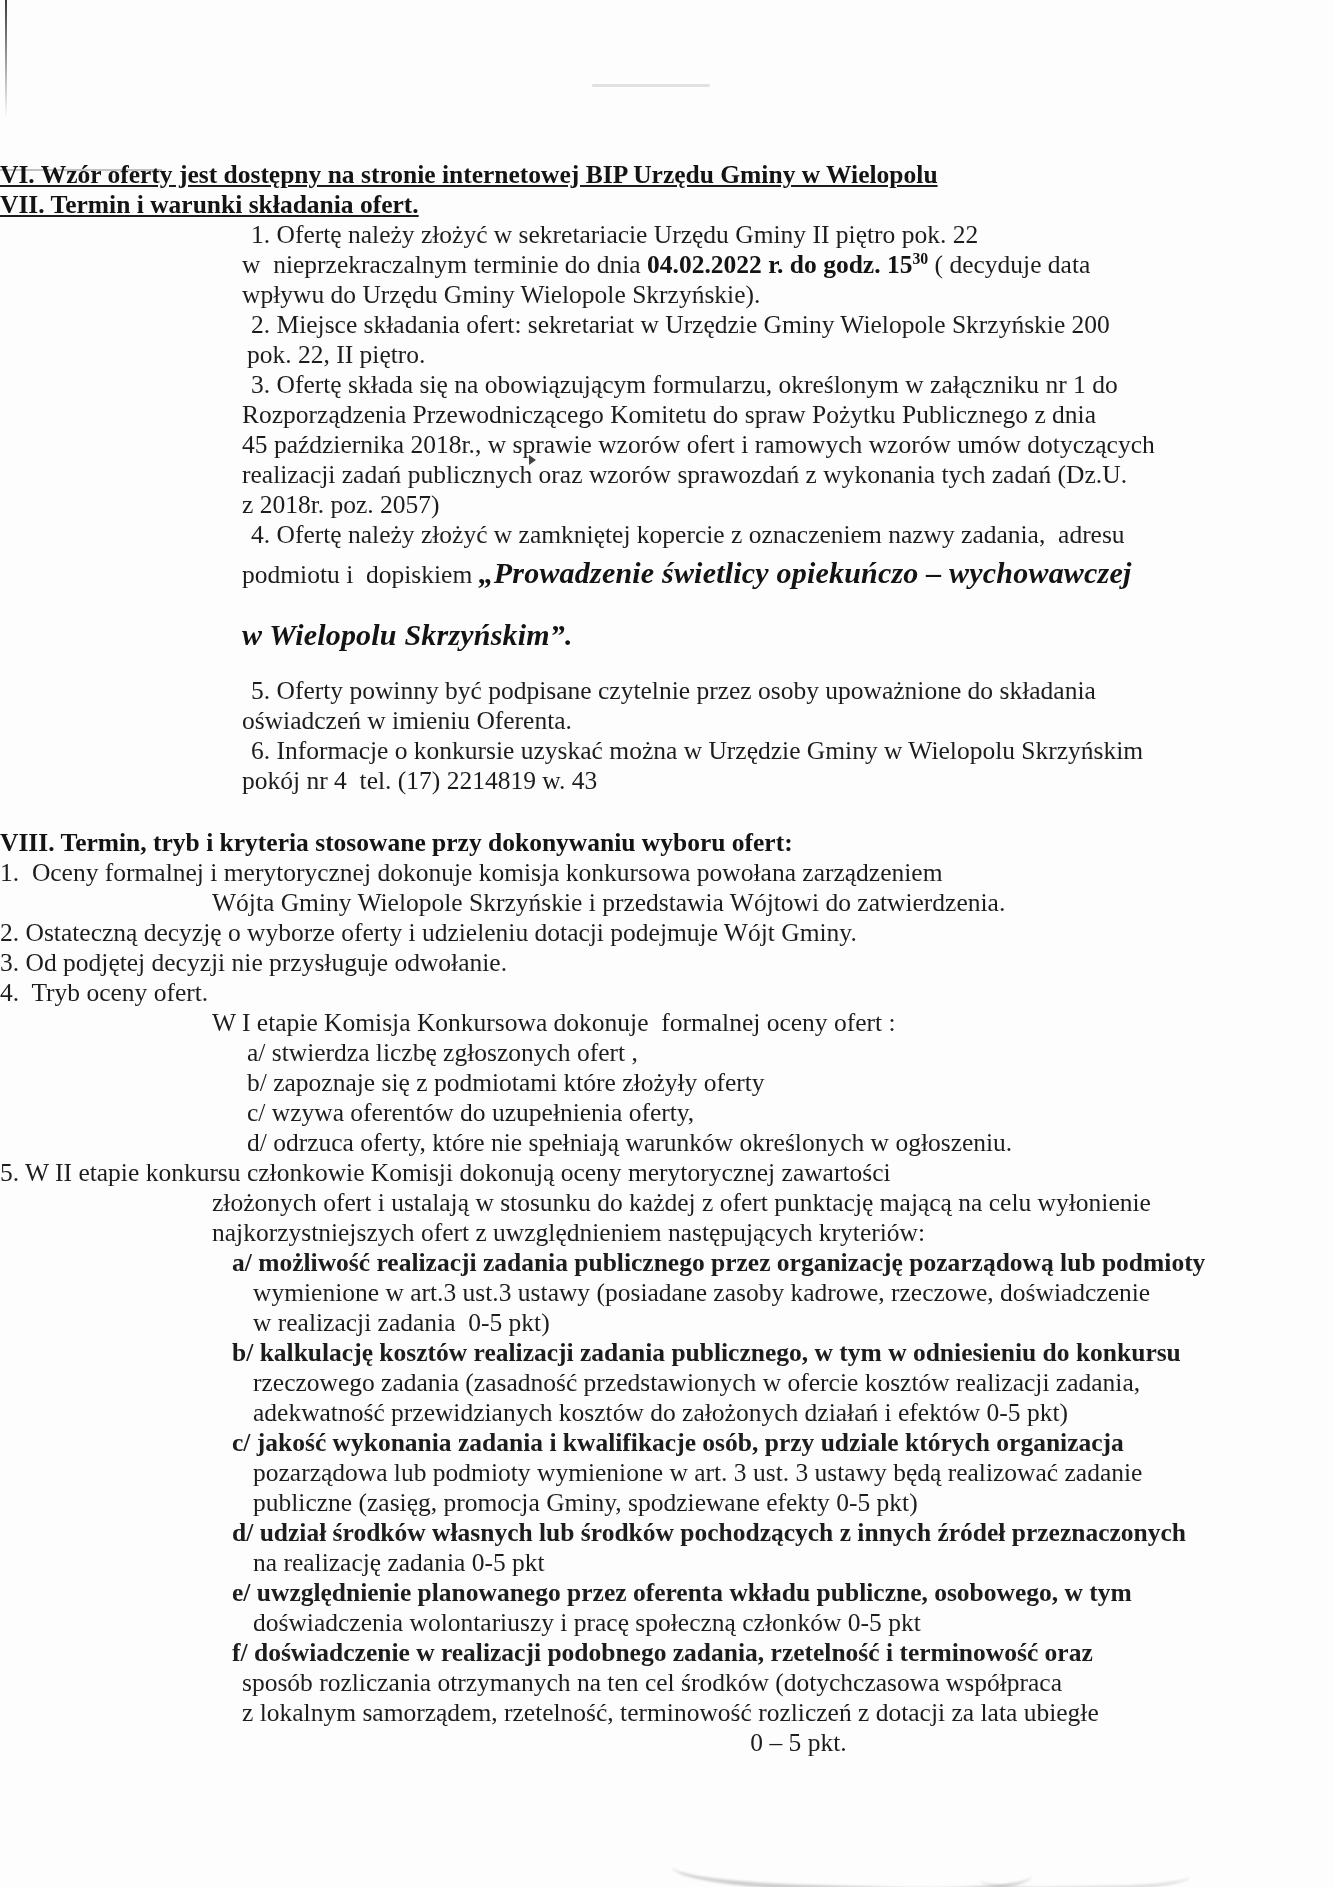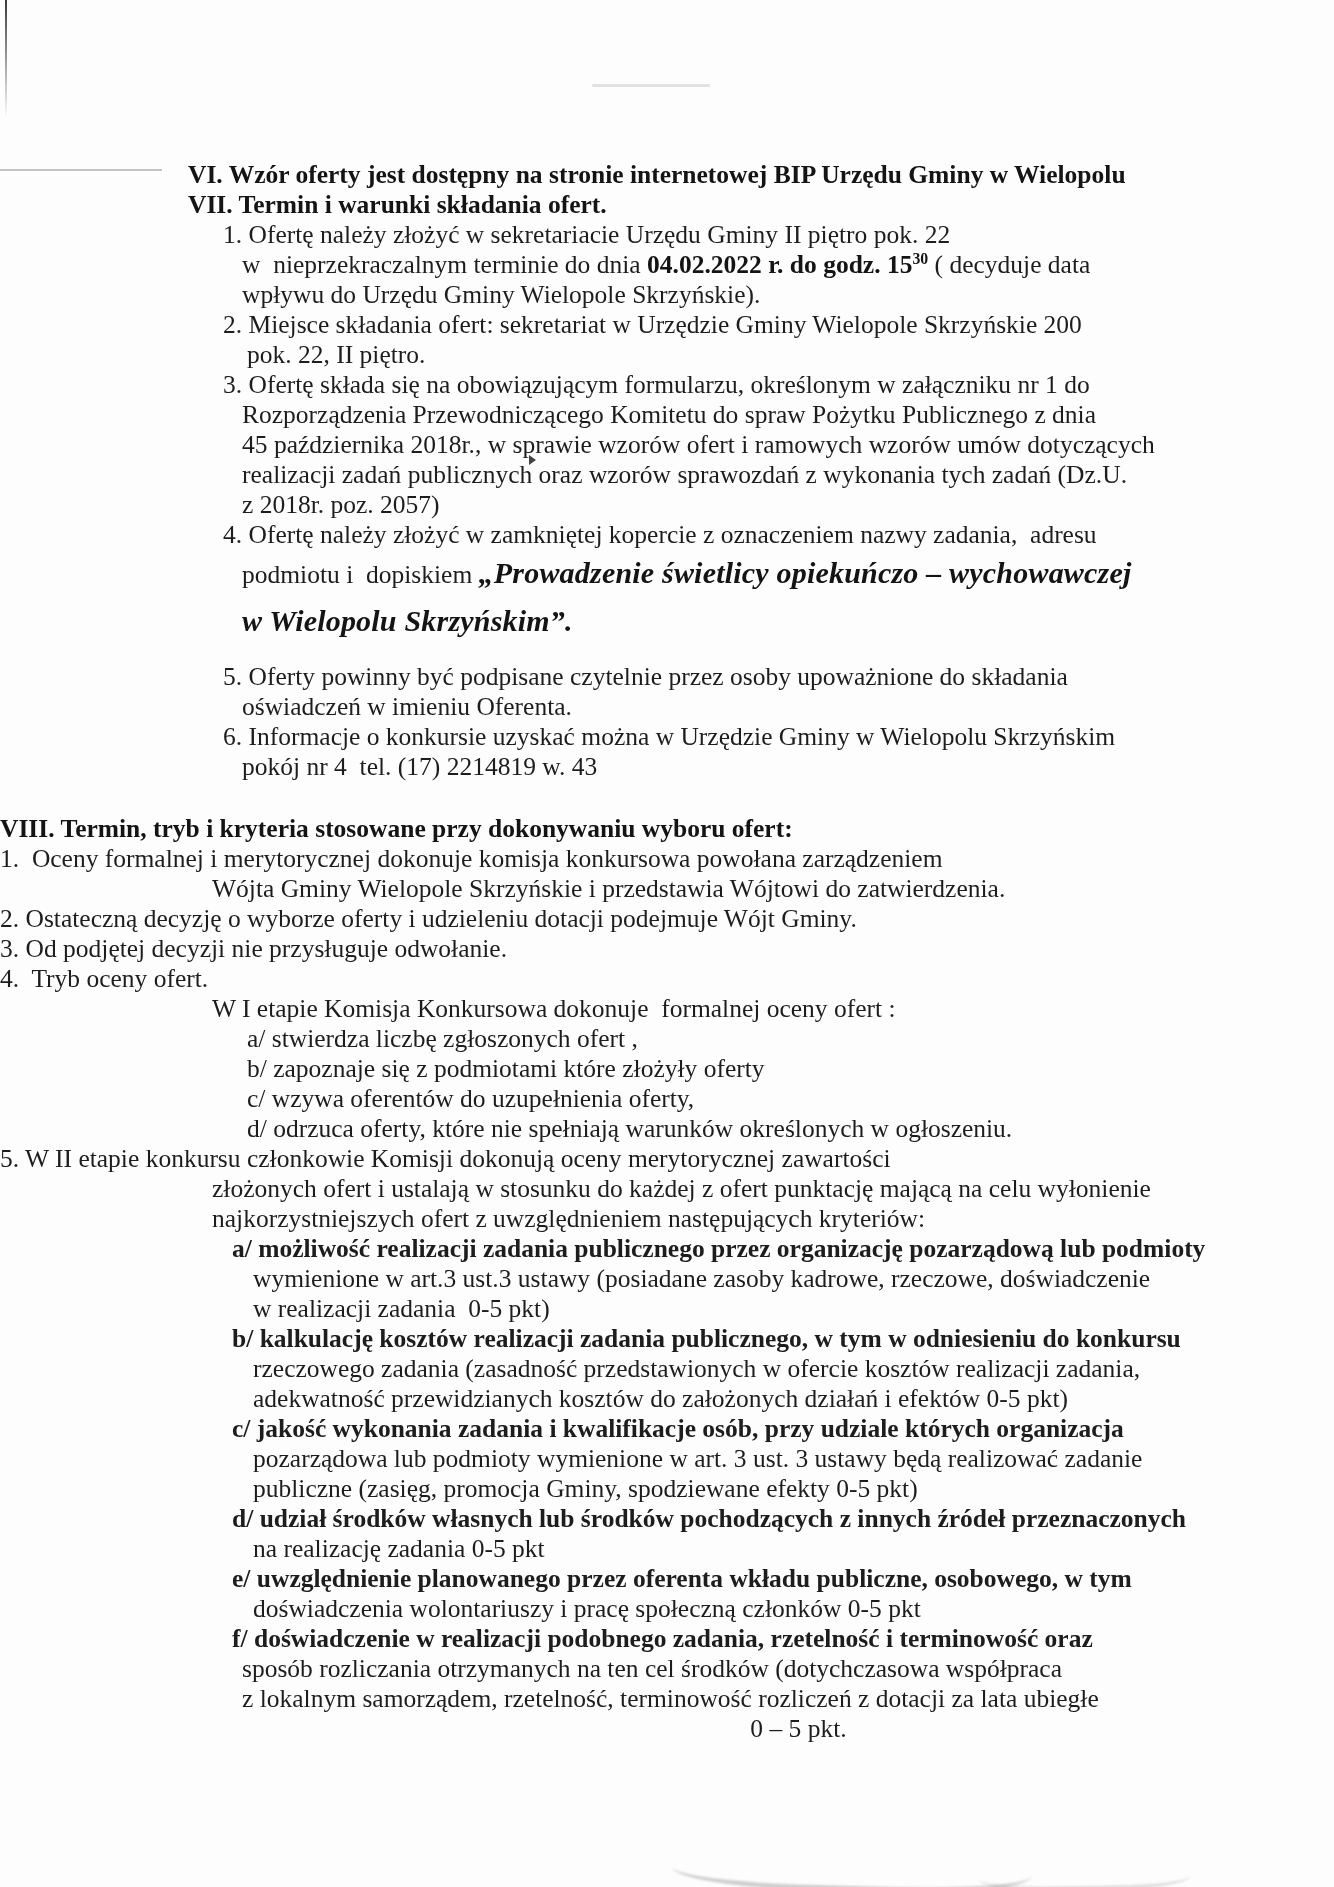--- a/index.html
+++ b/index.html
@@ -23,31 +23,31 @@
     line-height:30px;
     white-space:pre;
     color:#1d1d1d;
   }
   .line .b{font-weight:bold;color:#141414;}
   .line .it{font-style:italic;}
   .line .big{font-size:30px;letter-spacing:.2px;}
   .line sup{font-size:.62em;vertical-align:super;line-height:0;font-weight:bold;}
   
   .i0{}
-  .i1{padding-left:188px;}
-  .i2{padding-left:223px;}
+  .i1{text-decoration:underline;}
+  .i2{padding-left:223px;margin-left:28px;}
   .i3{padding-left:242px;}
   .i4{padding-left:212px;}
   .i5{padding-left:247px;}
   .i6{padding-left:232px;font-weight:bold;}
   .i7{padding-left:253px;}
   .i8{padding-left:263px;text-align:center;}
   
   .g1{}
-  .g2{margin-top:0;}
+  .g2{margin-top:14px;}
   .g3{margin-top:16px;}
   .g4{margin-top:32px;}
   
   .tall{line-height:46px;}
 
   
   .edge-line{
     position:absolute;left:5px;top:0;width:2px;height:118px;
     background:linear-gradient(#3a3a3a,rgba(0,0,0,0));
   }

